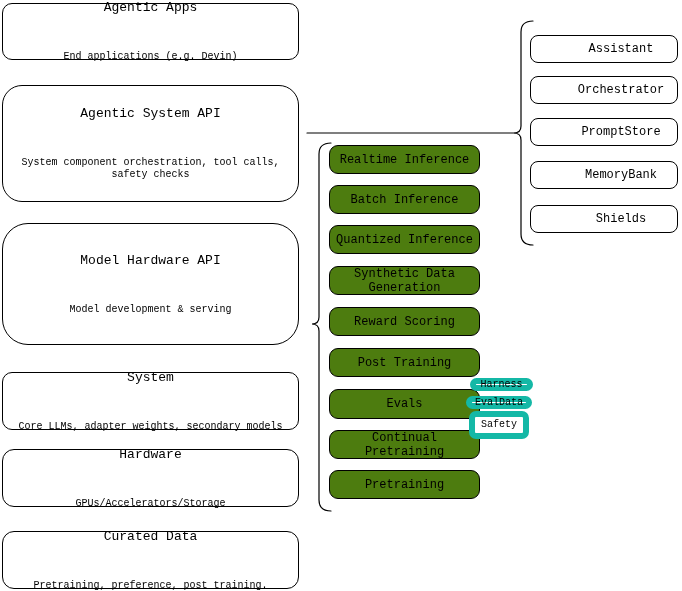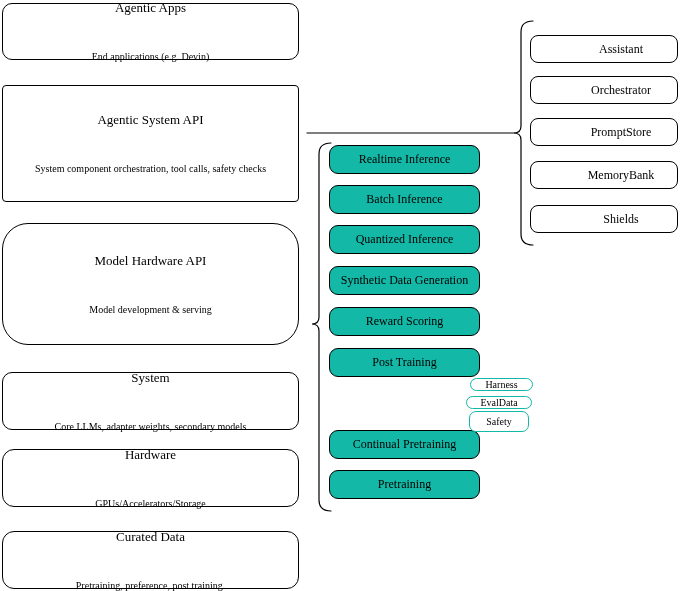--- a/index.html
+++ b/index.html
@@ -1,21 +1,21 @@
 <!DOCTYPE html>
 <html><head>
 <meta charset="utf-8">
 <style>
   html, body { margin: 0; padding: 0; background: #ffffff; }
   #diagram {
     position: relative;
     width: 682px;
     height: 591px;
     background: #ffffff;
-    font-family: Liberation Serif, serif;
+    font-family: Liberation Mono, monospace;
     color: #000000;
     overflow: hidden;
   }
   .lbox {
     position: absolute;
     left: 2px;
     width: 297px;
     box-sizing: border-box;
     border: 1px solid #000000;
     background: #ffffff;
@@ -29,21 +29,21 @@
   .ltitle { font-size: 13px; line-height: 15px; }
   .lsub   { font-size: 10px; line-height: 12px; margin-top: 32px; }
   .mbox {
     position: absolute;
     left: 329px;
     width: 151px;
     height: 29px;
     box-sizing: border-box;
     border: 1px solid #000000;
     border-radius: 9px;
-    background: #14b8a6;
+    background: #4d7c0f;
     display: flex;
     align-items: center;
     justify-content: center;
     font-size: 12px;
     text-align: center;
   }
   .rbox {
     position: absolute;
     left: 530px;
     width: 148px;
@@ -55,21 +55,21 @@
     display: flex;
     align-items: center;
     justify-content: center;
     font-size: 12px;
     text-align: center;
     padding-left: 34px;
   }
   .pill {
     position: absolute;
     box-sizing: border-box;
-    border: 1px solid #14b8a6;
+    border: 6px solid #14b8a6;
     border-radius: 7px;
     background: #ffffff;
     display: flex;
     align-items: center;
     justify-content: center;
     font-size: 10px;
     line-height: 1;
     z-index: 3;
   }
   #connector-overlay {
@@ -90,21 +90,21 @@
     <path d="M 331 143 Q 319 143 319 154 L 319 317 Q 319 324 312 324 Q 319 324 319 331 L 319 500 Q 319 511 331 511" fill="none" stroke="#000000" stroke-width="1.2" stroke-linecap="round"></path>
     <path d="M 533 21 Q 521 21 521 32 L 521 126 Q 521 133 514 133 Q 521 133 521 140 L 521 234 Q 521 245 533 245" fill="none" stroke="#000000" stroke-width="1.2" stroke-linecap="round"></path>
     <path d="M 307 133 L 514 133" fill="none" stroke="#000000" stroke-width="1.2" stroke-linecap="round"></path>
   </svg>
 
   <div class="lbox" style="top:3px;height:57px;border-radius:10px">
     <div class="ltitle">Agentic Apps</div>
     <div class="lsub">End applications (e.g. Devin)</div>
   </div>
 
-  <div class="lbox" style="top:85px;height:117px;border-radius:4px">
+  <div class="lbox" style="top:85px;height:117px;border-radius:20px">
     <div class="ltitle">Agentic System API</div>
     <div class="lsub">System component orchestration, tool calls, safety checks</div>
   </div>
 
   <div class="lbox" style="top:223px;height:122px;border-radius:26px">
     <div class="ltitle">Model Hardware API</div>
     <div class="lsub">Model development &amp; serving</div>
   </div>
 
   <div class="lbox" style="top:372px;height:58px;border-radius:10px">
@@ -121,26 +121,27 @@
     <div class="ltitle">Curated Data</div>
     <div class="lsub">Pretraining, preference, post training.</div>
   </div>
 
   <div class="mbox" style="top:145px">Realtime Inference</div>
   <div class="mbox" style="top:185px">Batch Inference</div>
   <div class="mbox" style="top:225px">Quantized Inference</div>
   <div class="mbox" style="top:266px">Synthetic Data Generation</div>
   <div class="mbox" style="top:307px">Reward Scoring</div>
   <div class="mbox" style="top:348px">Post Training</div>
+  <div class="mbox" style="top:389px;height:30px">Evals</div>
   <div class="mbox" style="top:430px">Continual Pretraining</div>
   <div class="mbox" style="top:470px">Pretraining</div>
 
   <div class="pill" style="left:470px;top:378px;width:63px;height:13px">Harness</div>
   <div class="pill" style="left:466px;top:396px;width:66px;height:13px">EvalData</div>
-  <div class="pill" style="left:469px;top:411px;width:60px;height:21px">Safety</div>
+  <div class="pill" style="left:469px;top:411px;width:60px;height:28px">Safety</div>
 
   <div class="rbox" style="top:35px">Assistant</div>
   <div class="rbox" style="top:76px">Orchestrator</div>
   <div class="rbox" style="top:118px">PromptStore</div>
   <div class="rbox" style="top:161px">MemoryBank</div>
   <div class="rbox" style="top:205px">Shields</div>
 
 </div>
 
 </body></html>

